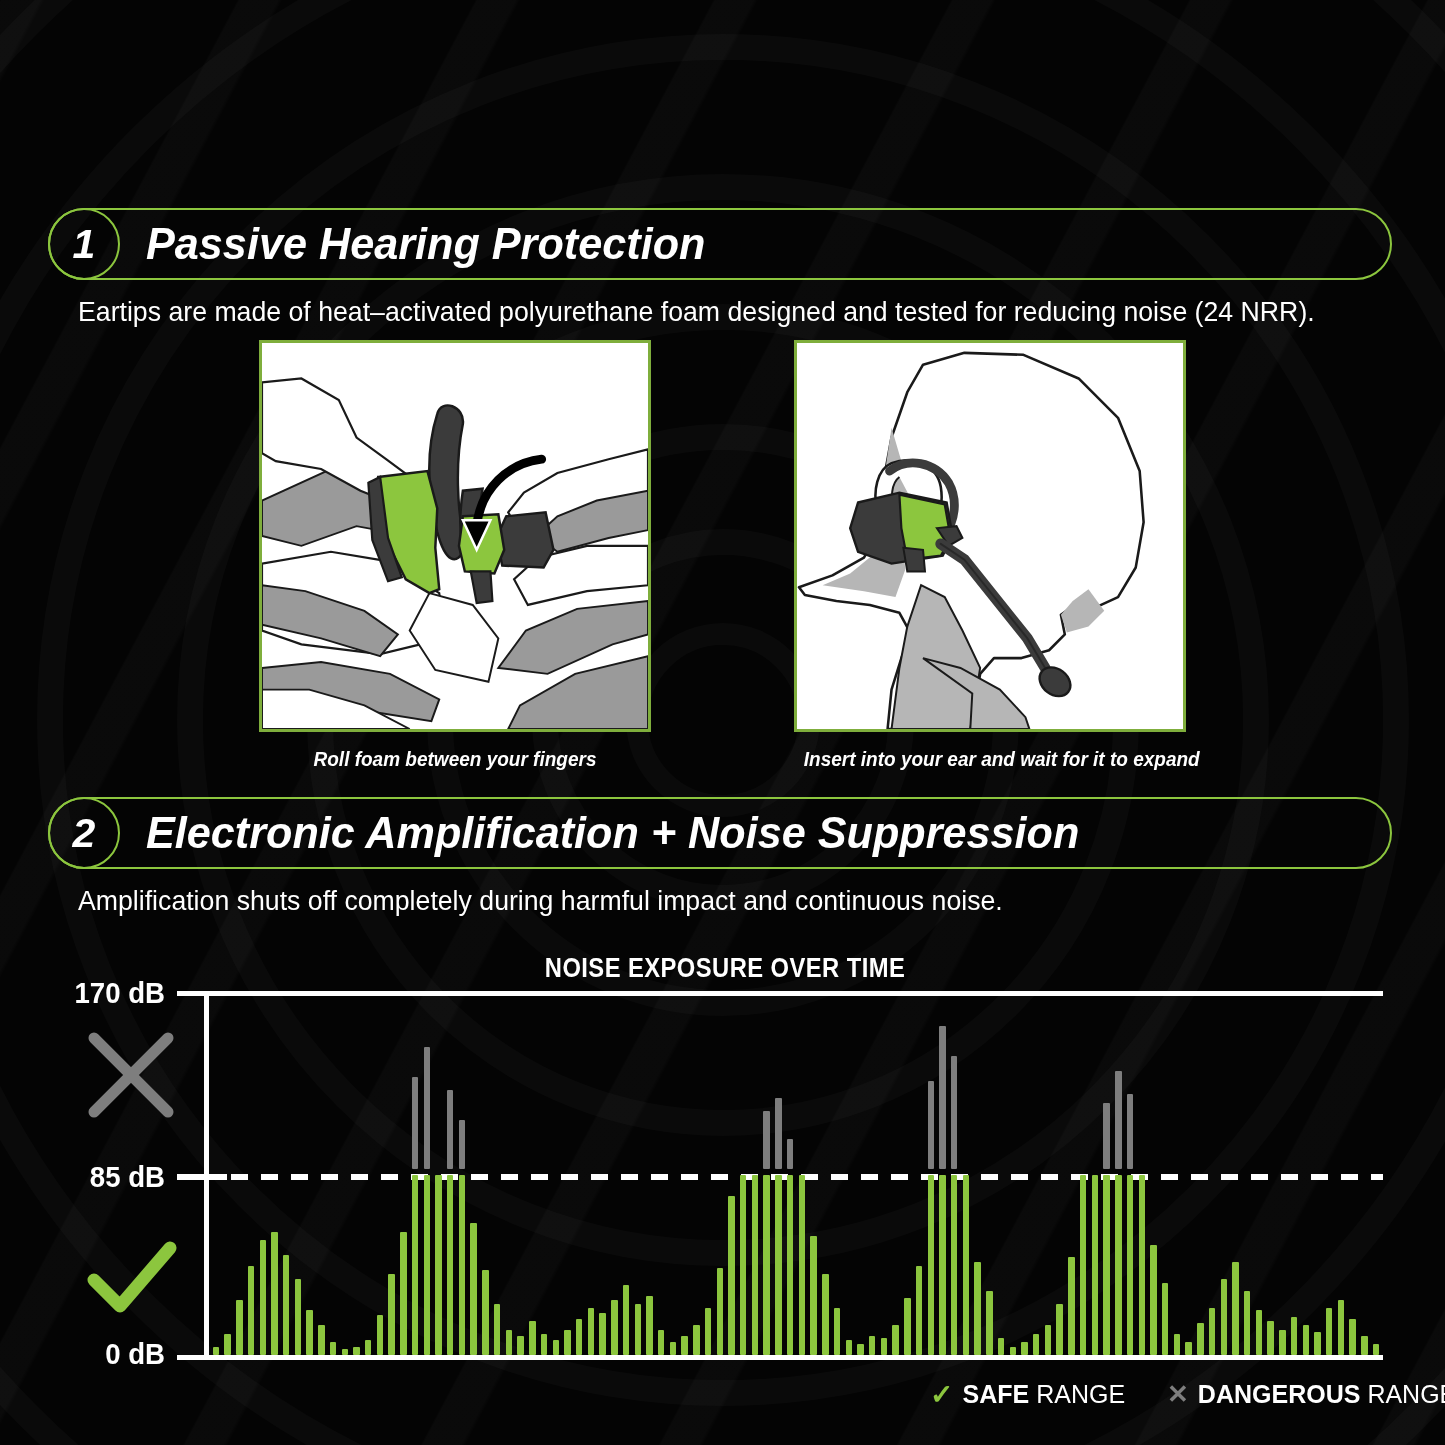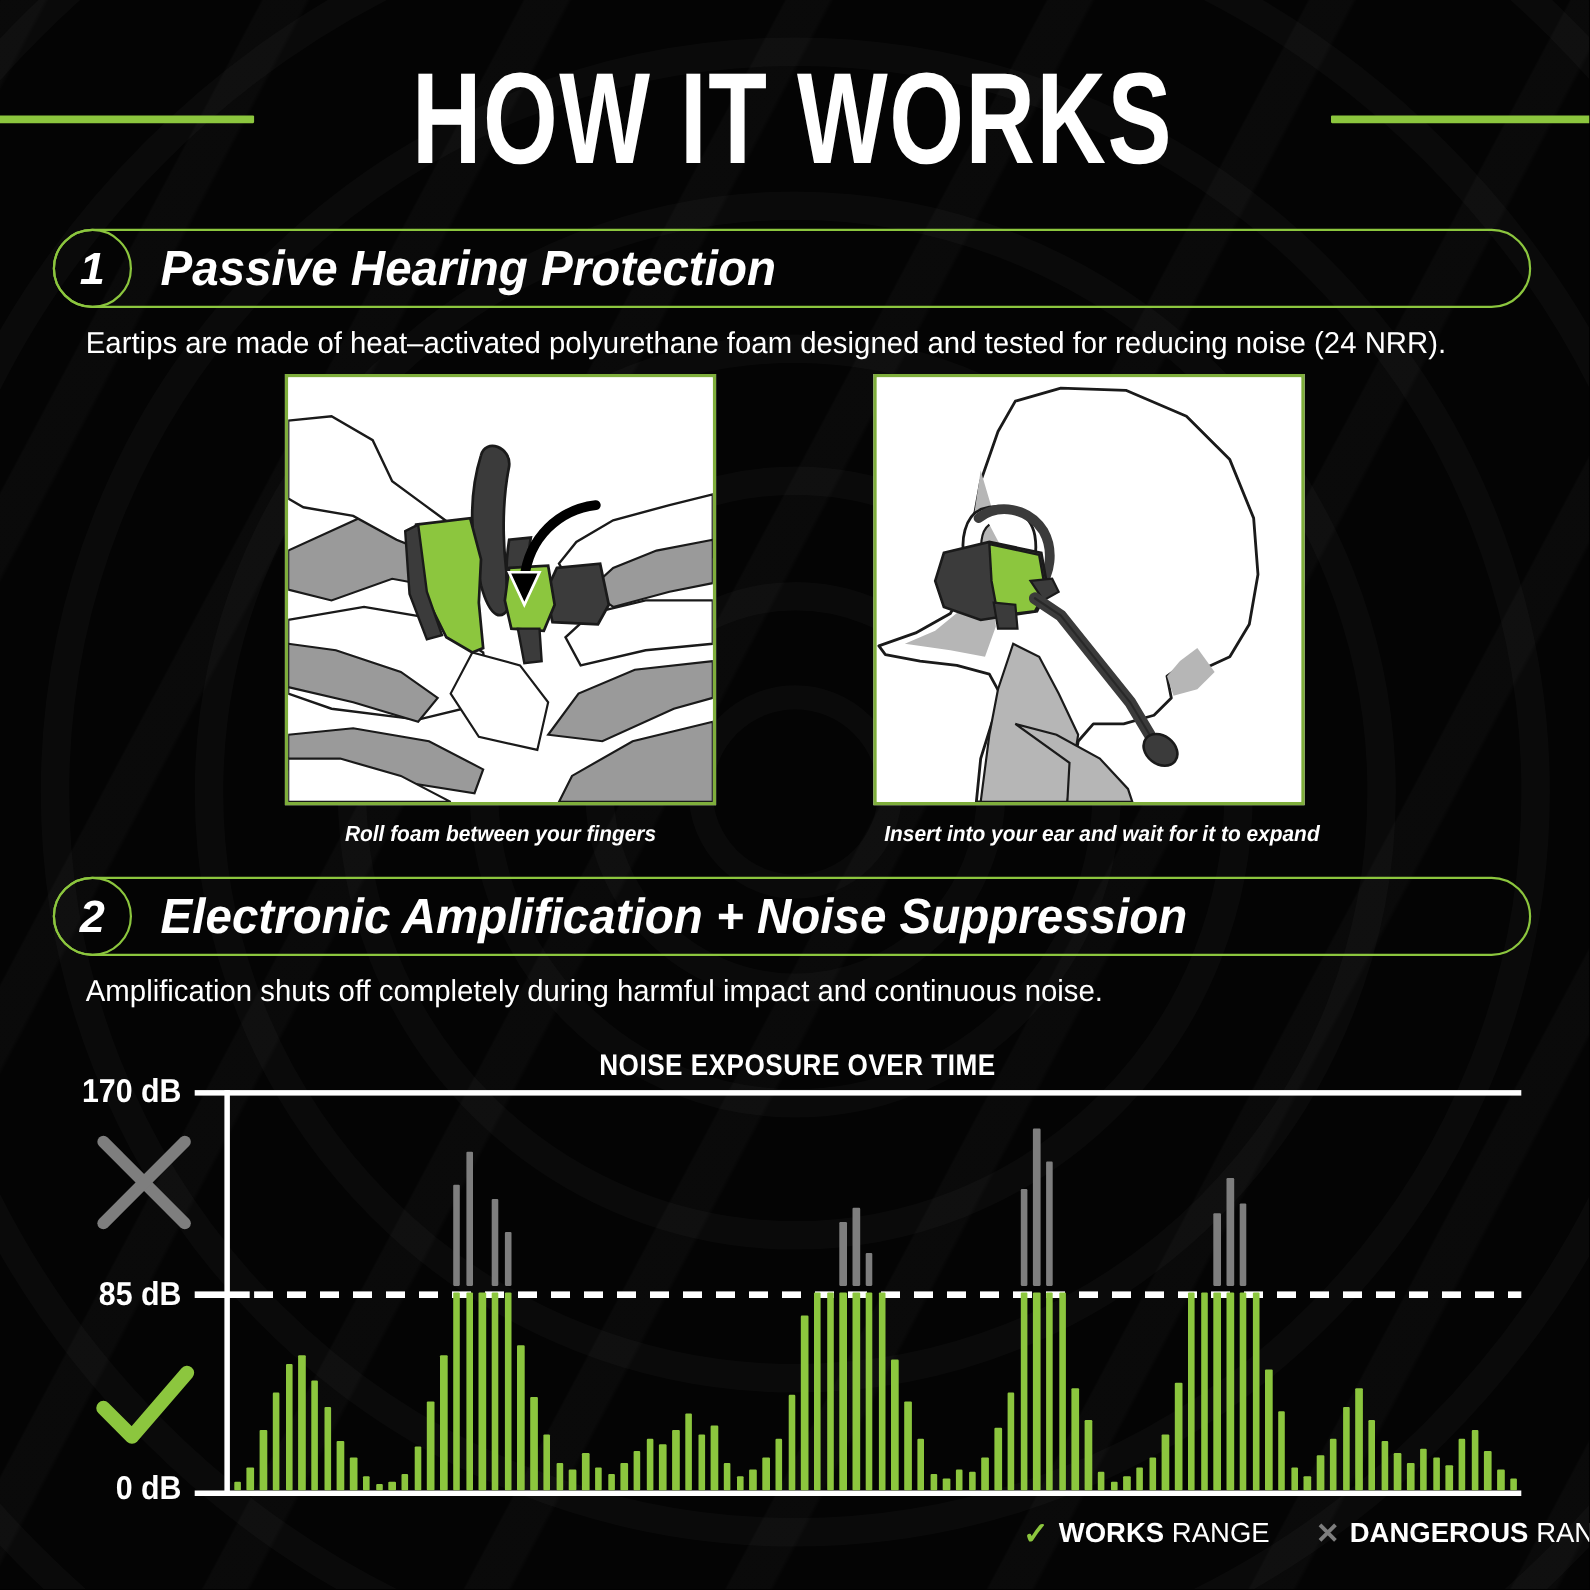--- a/index.html
+++ b/index.html
@@ -132,25 +132,20 @@
     <div class="ring r1"></div>
     <div class="ring r2"></div>
     <div class="ring r3"></div>
     <div class="ring r4"></div>
     <div class="ring r5"></div>
     <div class="ring r6"></div>
     <div class="ring r7"></div>
     <div class="ring r8"></div>
   </div>
 
-  <div class="title-row">
-    <div class="title-line left"></div>
-    <div class="page-title">HOW IT WORKS</div>
-    <div class="title-line right"></div>
-  </div>
 
   <div class="step" style="top:208px;">
     <div class="step-num">1</div>
     <div class="step-title">Passive Hearing Protection</div>
   </div>
   <div class="step-desc" style="top:297px;">Eartips are made of heat–activated polyurethane foam designed and tested for reducing noise (24 NRR).</div>
 
   <div class="panel" style="left:259px;top:340px;">
     <svg viewBox="0 0 392 392" xmlns="http://www.w3.org/2000/svg">
       <rect x="0" y="0" width="392" height="392" fill="#ffffff"></rect>
@@ -374,21 +369,21 @@
       <div class="bar" style="left: 1104.32px; width: 6.446px; height: 23.3588px; background: rgb(140, 198, 62);"></div>
       <div class="bar" style="left: 1116.04px; width: 6.446px; height: 46.7176px; background: rgb(140, 198, 62);"></div>
       <div class="bar" style="left: 1127.76px; width: 6.446px; height: 55.2118px; background: rgb(140, 198, 62);"></div>
       <div class="bar" style="left: 1139.48px; width: 6.446px; height: 36.1px; background: rgb(140, 198, 62);"></div>
       <div class="bar" style="left: 1151.2px; width: 6.446px; height: 19.1118px; background: rgb(140, 198, 62);"></div>
       <div class="bar" style="left: 1162.92px; width: 6.446px; height: 10.6176px; background: rgb(140, 198, 62);"></div>
     </div>
 
   <div class="legend" style="left:930px;top:1378px;">
     <span style="color:#8CC63E;font-size:28px;font-weight:bold;margin-right:9px;">✓</span>
-    <b>WORKS</b>
+    <b>SAFE</b>
     <span class="sp"></span>
     <span>RANGE</span>
     <span class="legend-gap"></span>
     <span style="color:#7E7E7E;font-size:26px;font-weight:bold;margin-right:9px;">✕</span>
     <b>DANGEROUS</b>
     <span class="sp"></span>
     <span>RANGE</span>
   </div>
 
 </div>

